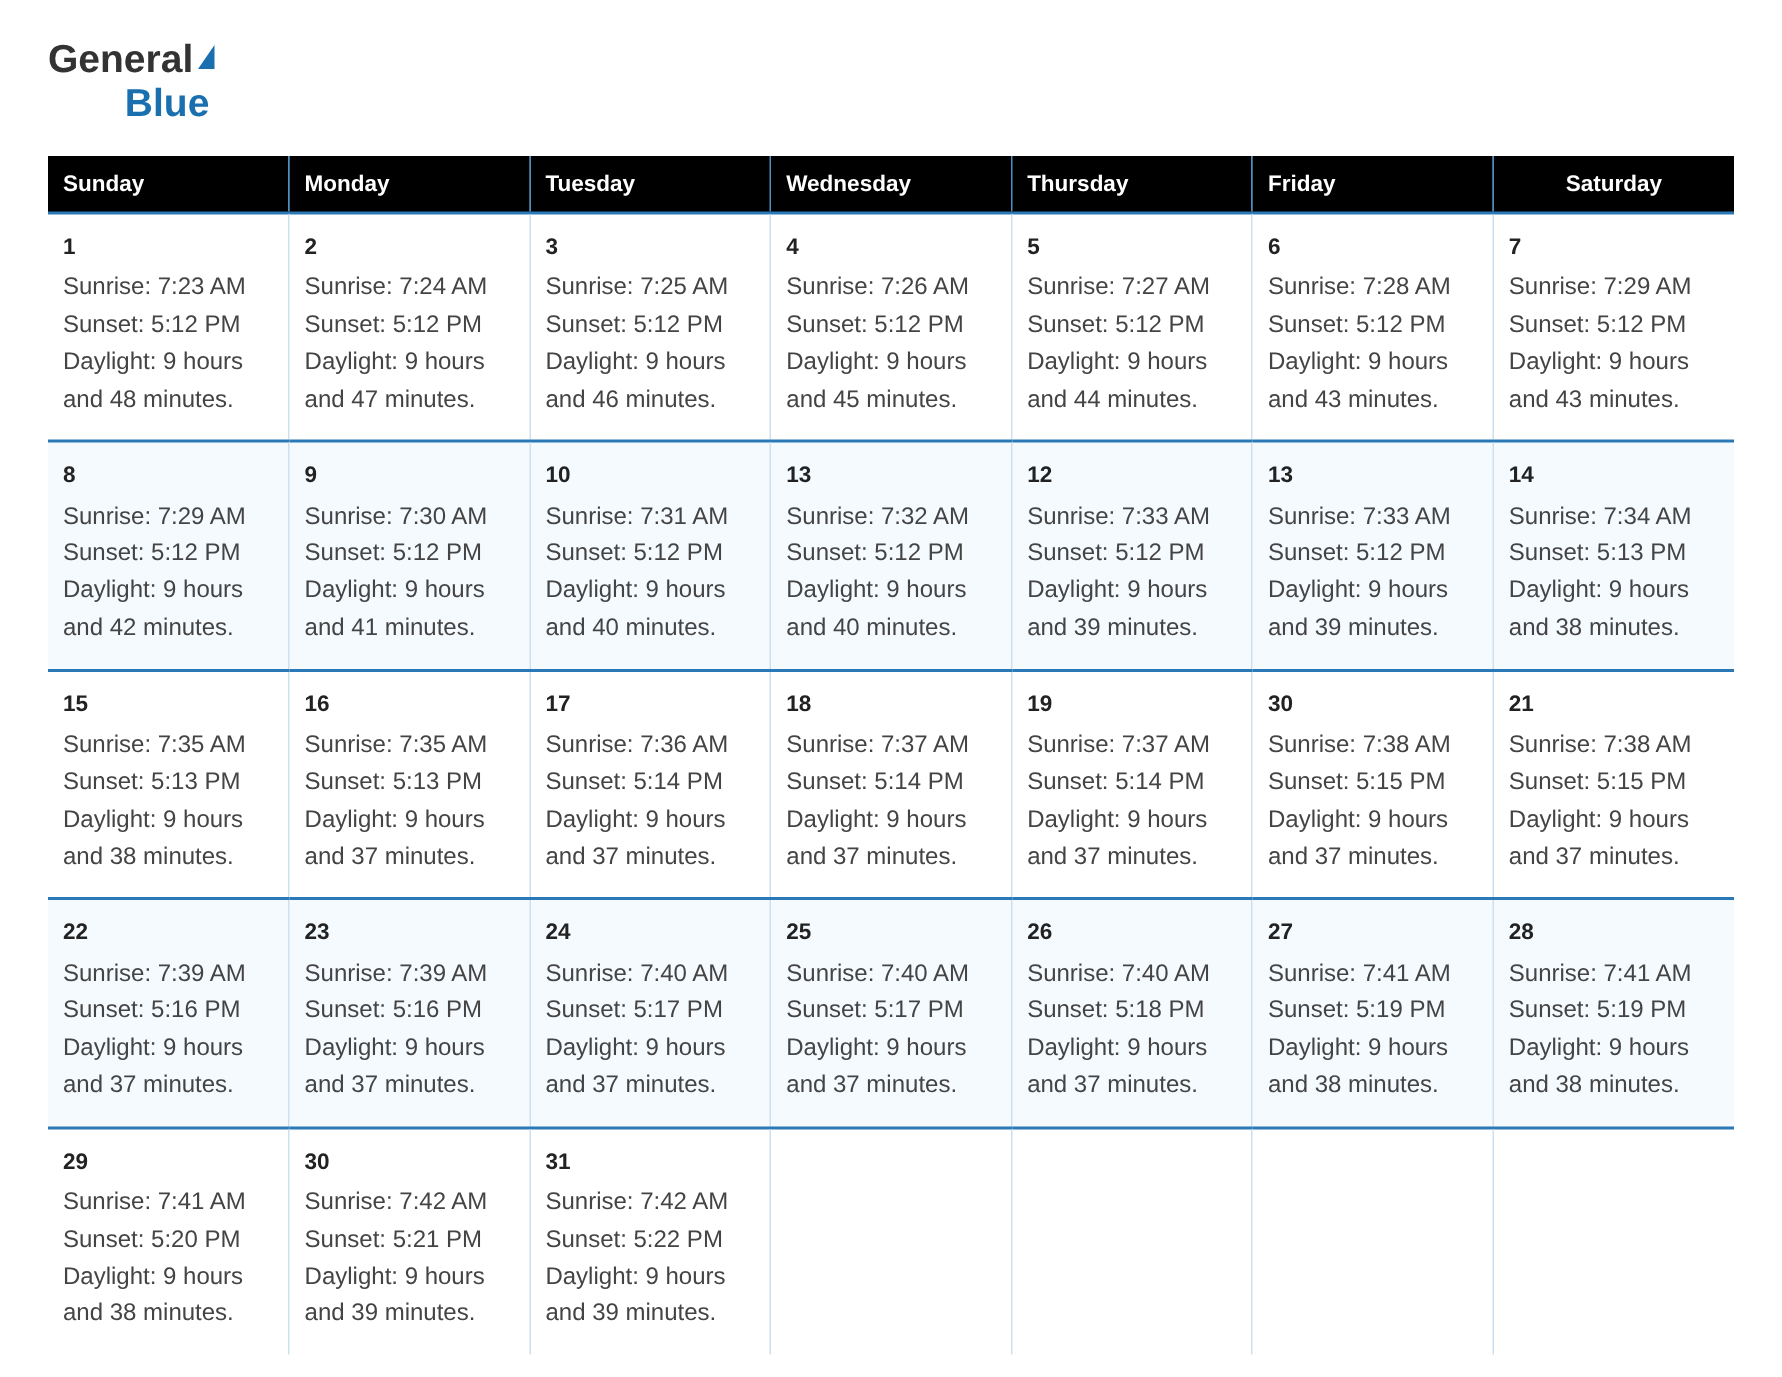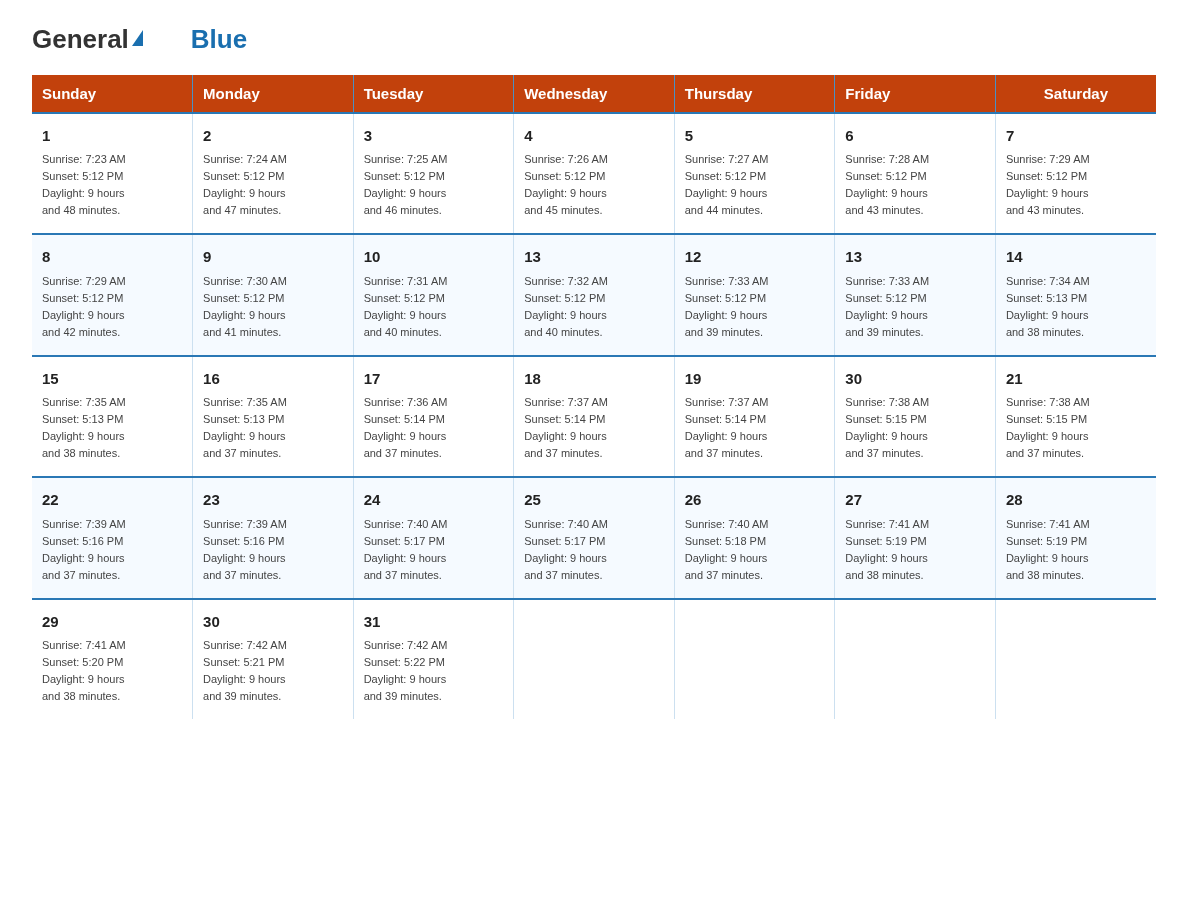--- a/index.html
+++ b/index.html
@@ -11,22 +11,22 @@
       min-height: 918px;
     }
     .header {
       display: flex;
       justify-content: space-between;
       align-items: flex-start;
       margin-bottom: 20px;
     }
     .logo {
       display: flex;
-      flex-direction: row;
-      align-items: flex-end;
+      flex-direction: column;
+      align-items: center;
     }
     .title-block {
       text-align: right;
     }
     .title-block h1 {
       font-size: 52px;
       font-weight: bold;
       color: #222;
       line-height: 1.1;
     }
@@ -35,21 +35,21 @@
       font-weight: normal;
       color: #555;
       margin-top: 4px;
     }
     table {
       width: 100%;
       border-collapse: collapse;
       table-layout: fixed;
     }
     thead tr {
-      background-color: #c2410c;
+      background-color: #000000;
     }
     thead th {
       color: #fff;
       font-size: 15px;
       font-weight: bold;
       padding: 10px 10px;
       text-align: left;
       border-right: 1px solid #4a90c4;
     }
     thead th:last-child { border-right: none; text-align: center; }
@@ -70,21 +70,21 @@
     }
     tbody td:last-child { border-right: none; }
     .day-num {
       font-size: 15px;
       font-weight: bold;
       color: #222;
       display: block;
       margin-bottom: 4px;
     }
     .day-info {
-      font-size: 11px;
+      font-size: 16px;
       color: #444;
       line-height: 1.55;
     }
     .logo-wrapper {
       display: flex;
       align-items: center;
       gap: 0;
     }
   </style>
 </head>

